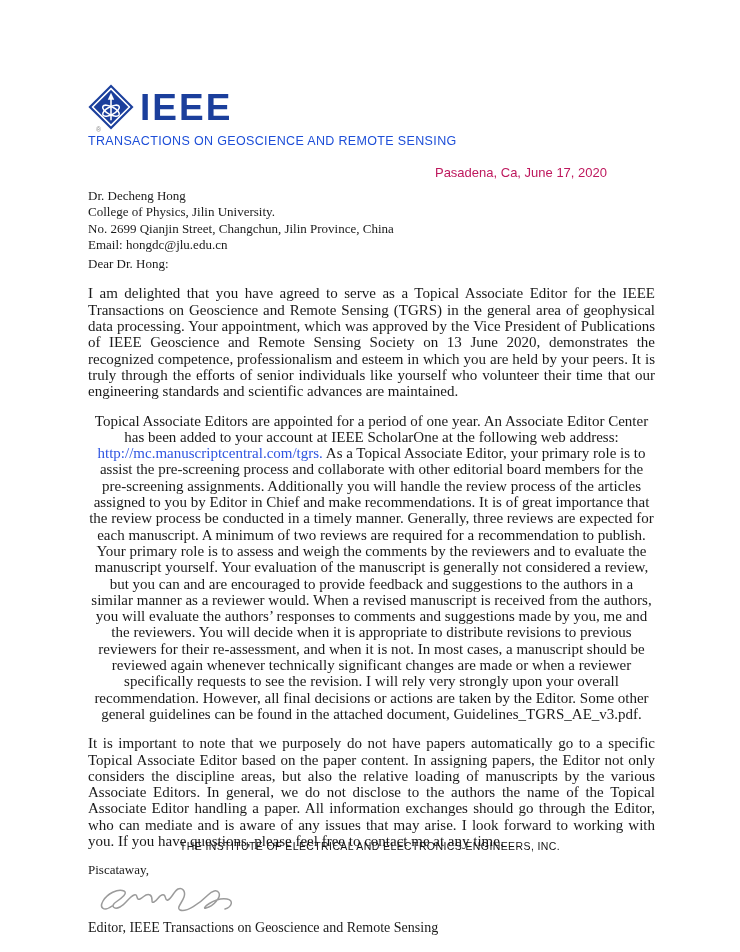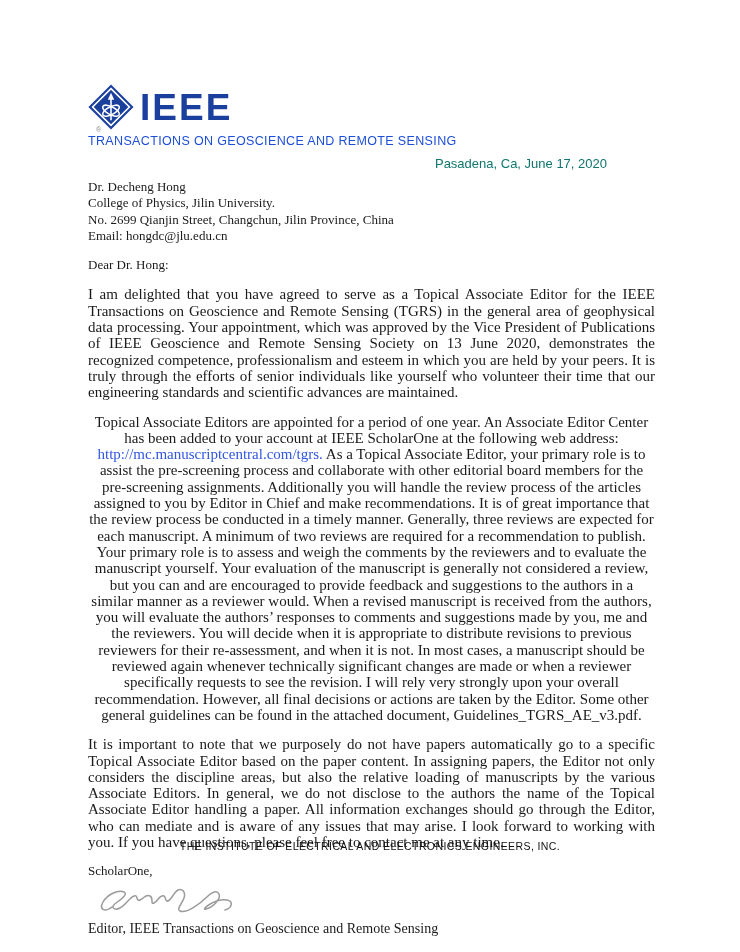--- a/index.html
+++ b/index.html
@@ -55,35 +55,35 @@
   .journal-title{
     margin-top:4px;
     font-family:"Liberation Sans", sans-serif;
     font-size:12.5px;
     letter-spacing:0.35px;
     color:#1d4ed8;
     white-space:nowrap;
   }
   
   .dateline{
-    margin-top:8px;
+    margin-top:17px;
     text-align:right;
     padding-right:48px;
     font-family:"Liberation Sans", sans-serif;
     font-size:13px;
-    color:#0f766e;
+    color:#be185d;
   }
   
   .recipient{
     margin-top:8px;
     font-size:13px;
     line-height:16.3px;
   }
   .salutation{
-    margin-top:13px;
+    margin-top:3px;
     font-size:13px;
     line-height:16.3px;
   }
   
   .para{
     margin-top:13px;
     font-size:15px;
     line-height:16.3px;
   }
   .para.justified{ text-align:justify; }
@@ -171,21 +171,21 @@
     <div class="salutation">Dear Dr. Hong:</div>
 
     
     <p class="para justified">I am delighted that you have agreed to serve as a Topical Associate Editor for the IEEE Transactions on Geoscience and Remote Sensing (TGRS) in the general area of geophysical data processing. Your appointment, which was approved by the Vice President of Publications of IEEE Geoscience and Remote Sensing Society on 13 June 2020, demonstrates the recognized competence, professionalism and esteem in which you are held by your peers. It is truly through the efforts of senior individuals like yourself who volunteer their time that our engineering standards and scientific advances are maintained.</p>
 
     <p class="para left"><span>Topical Associate Editors are appointed for a period of one year. An Associate Editor Center has been added to your account at IEEE ScholarOne at the following web address: </span><a class="link" href="#">http://mc.manuscriptcentral.com/tgrs.</a><span> As a Topical Associate Editor, your primary role is to assist the pre-screening process and collaborate with other editorial board members for the pre-screening assignments. Additionally you will handle the review process of the articles assigned to you by Editor in Chief and make recommendations. It is of great importance that the review process be conducted in a timely manner. Generally, three reviews are expected for each manuscript. A minimum of two reviews are required for a recommendation to publish. Your primary role is to assess and weigh the comments by the reviewers and to evaluate the manuscript yourself. Your evaluation of the manuscript is generally not considered a review, but you can and are encouraged to provide feedback and suggestions to the authors in a similar manner as a reviewer would. When a revised manuscript is received from the authors, you will evaluate the authors’ responses to comments and suggestions made by you, me and the reviewers. You will decide when it is appropriate to distribute revisions to previous reviewers for their re-assessment, and when it is not. In most cases, a manuscript should be reviewed again whenever technically significant changes are made or when a reviewer specifically requests to see the revision. I will rely very strongly upon your overall recommendation. However, all final decisions or actions are taken by the Editor. Some other general guidelines can be found in the attached document, Guidelines_TGRS_AE_v3.pdf.</span></p>
 
     <p class="para justified">It is important to note that we purposely do not have papers automatically go to a specific Topical Associate Editor based on the paper content. In assigning papers, the Editor not only considers the discipline areas, but also the relative loading of manuscripts by the various Associate Editors. In general, we do not disclose to the authors the name of the Topical Associate Editor handling a paper. All information exchanges should go through the Editor, who can mediate and is aware of any issues that may arise. I look forward to working with you. If you have questions, please feel free to contact me at any time.</p>
 
     
-    <div class="valediction">ScholarOne,</div>
+    <div class="valediction">Piscataway,</div>
 
     <svg class="signature" width="160" height="32" viewBox="0 0 160 32" aria-hidden="true">
       <path d="M16 22 C8 28 3 24 7 17 C11 10 22 4 28 7 C32 9 26 14 20 18 C14 22 18 26 24 23 C30 20 33 13 38 11 C42 9 40 17 44 15 C48 13 50 9 54 11 C58 13 54 20 58 18 C62 16 64 9 68 11 C70 12 69 17 72 16 C76 14 78 7 82 5 C86 3 90 7 88 13 C86 19 80 24 84 26 C90 29 104 19 112 11 C116 7 121 5 123 9 C125 13 118 22 110 24 C104 26 118 13 131 15 C138 16 136 23 129 25" stroke="currentColor" fill="none" stroke-width="1.5" stroke-linecap="round"></path>
     </svg>
 
     <div class="signer-title">Editor, IEEE Transactions on Geoscience and Remote Sensing</div>
   </div>
 
   <div class="footer">
     <div class="footer-line1">THE INSTITUTE OF ELECTRICAL AND ELECTRONICS ENGINEERS, INC.</div>

